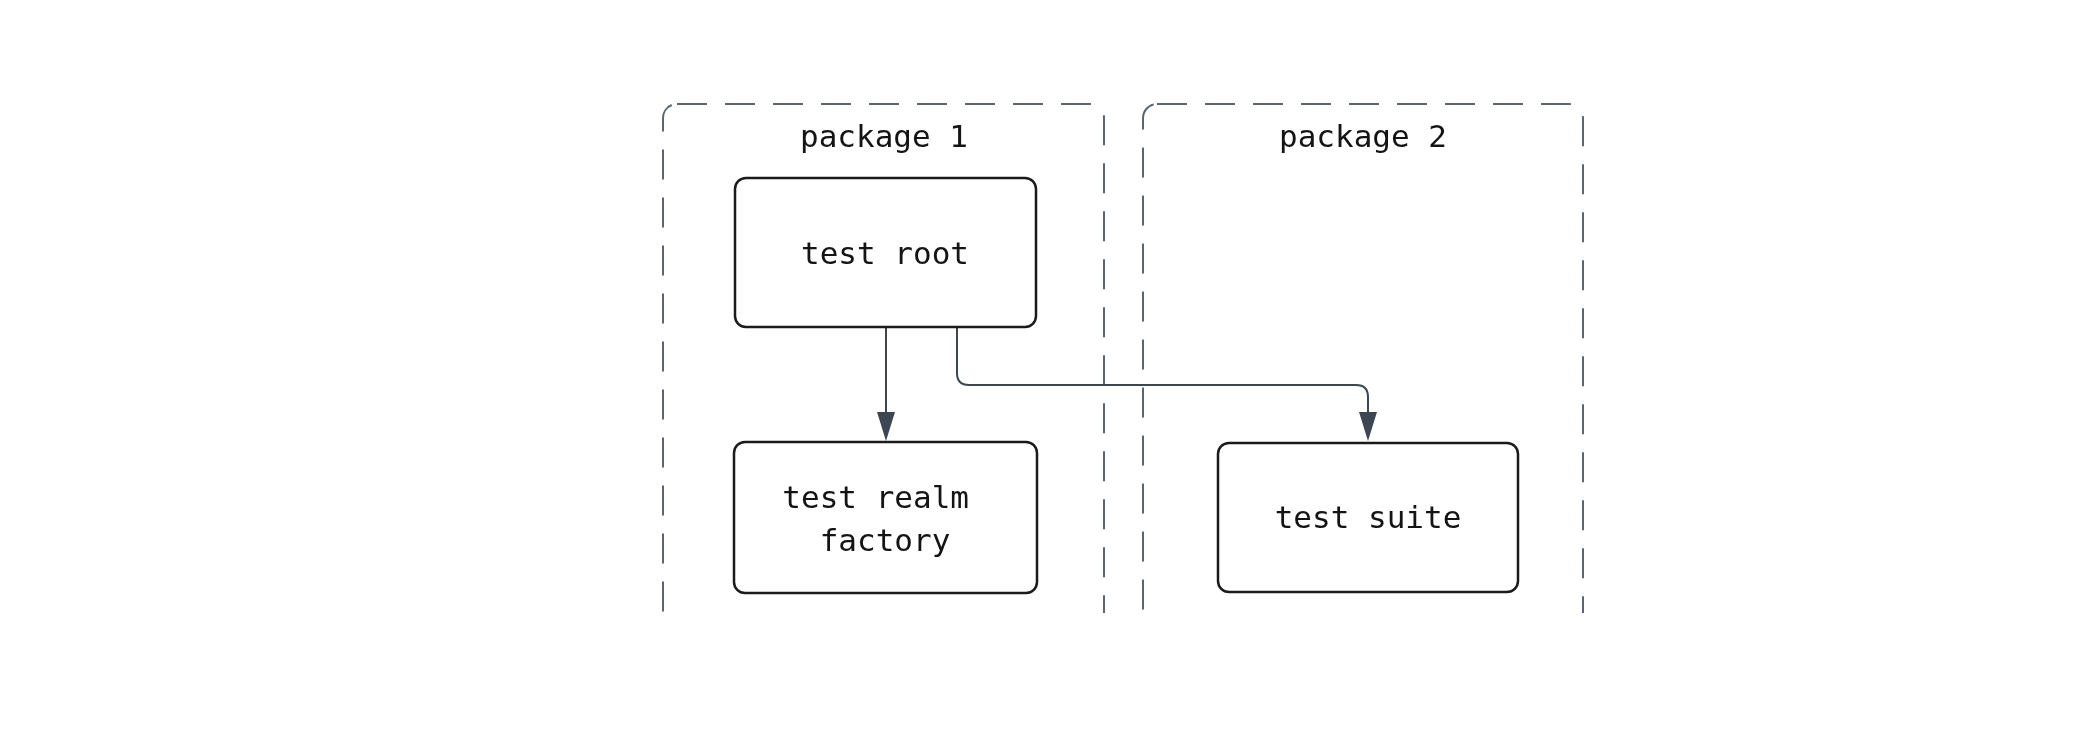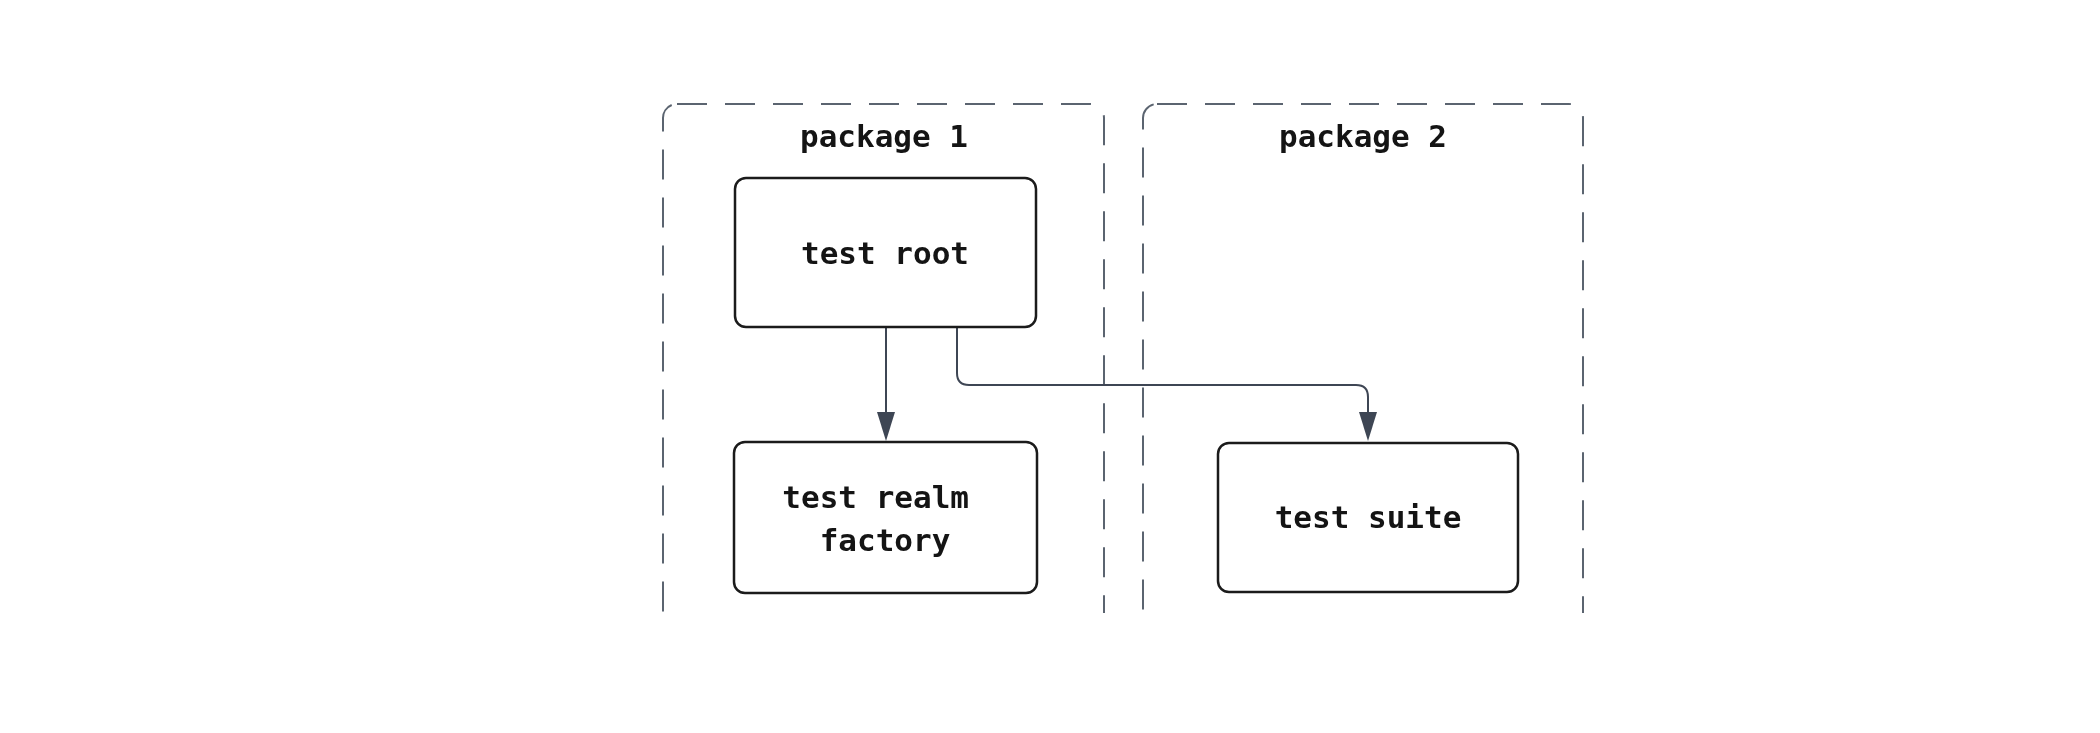--- a/index.html
+++ b/index.html
@@ -6,21 +6,20 @@
     margin: 0;
     padding: 0;
     background: var(--background, #ffffff);
   }
   .page {
     position: relative;
     width: 2100px;
     height: 613px;
     overflow: hidden;
     background: var(--background, #ffffff);
-    font-weight: bold;
   }
   svg text {
     font-family: "DejaVu Sans Mono", "Liberation Mono", monospace;
     font-size: 31px;
     fill: var(--text, #141414);
     text-anchor: middle;
   }
   .cluster-rect {
     fill: none;
     stroke: var(--cluster-border, #5b6470);

